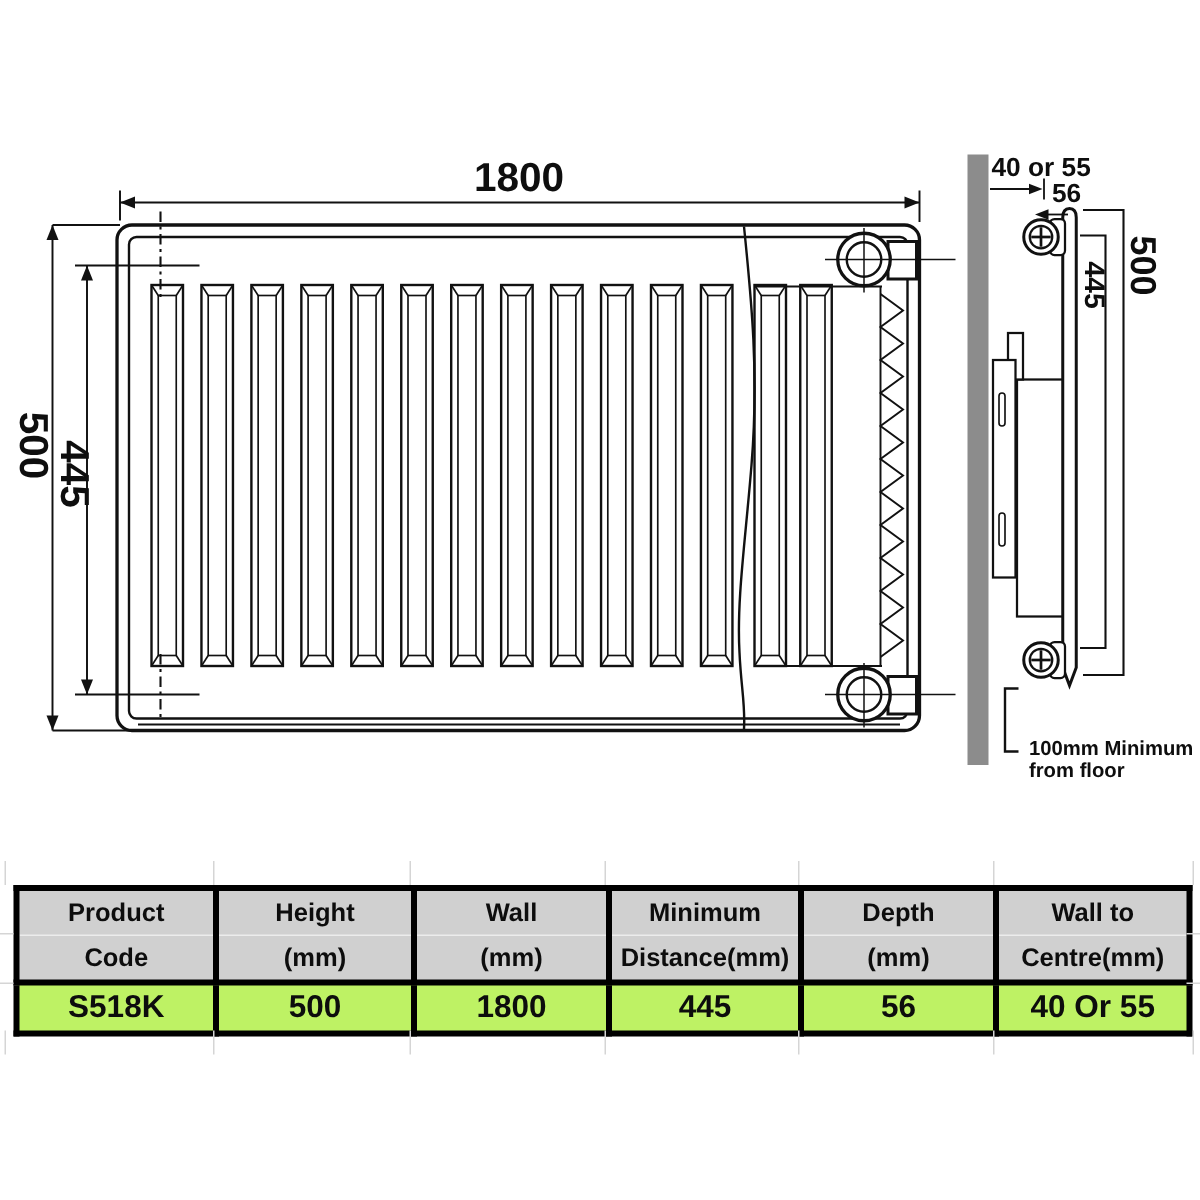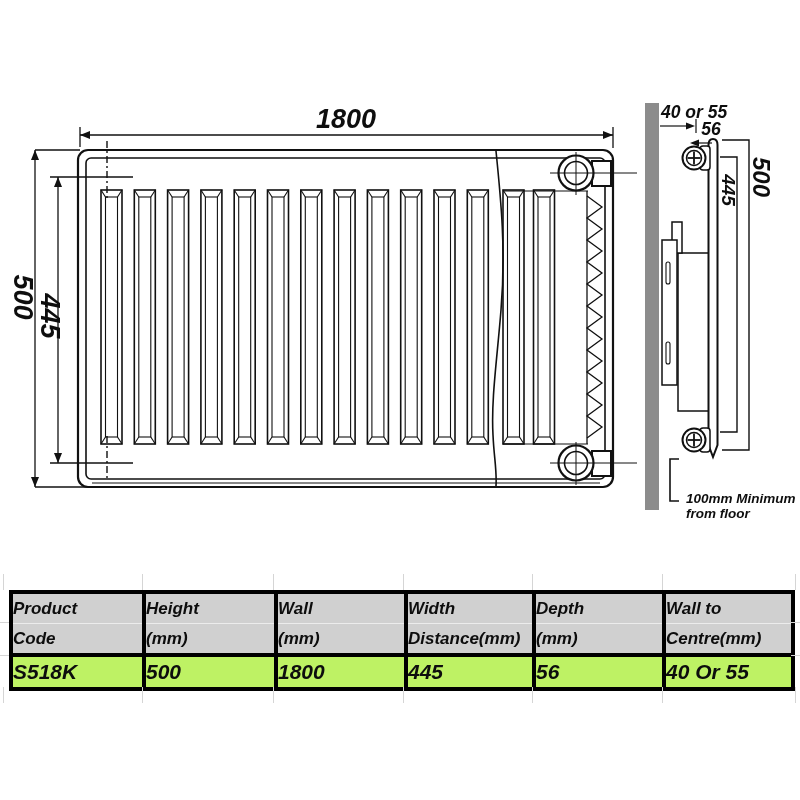--- a/index.html
+++ b/index.html
@@ -1,25 +1,25 @@
 <!DOCTYPE html>
 <html><head>
 <meta charset="utf-8">
 <style>
   html,body{margin:0;padding:0;}
   body{width:800px;height:800px;background:#ffffff;font-family:"Liberation Sans",sans-serif;position:relative;overflow:hidden;}
-  #stage{position:absolute;left:0;top:0;width:800px;height:800px;font-style:italic;}
+  #stage{position:absolute;left:0;top:0;width:800px;height:800px;}
   svg{position:absolute;left:0;top:0;}
   .lbl{position:absolute;font-weight:700;color:#0e0e0e;white-space:nowrap;transform:translate(-50%,-50%);}
   .lbl.rot{transform:translate(-50%,-50%) rotate(90deg);}
   .lbl.left{transform:translate(0,-50%);}
   .note{position:absolute;font-weight:700;color:#0e0e0e;font-size:13.5px;line-height:14.5px;white-space:nowrap;}
   
   .spec{position:absolute;left:9px;top:590px;width:782px;border-collapse:collapse;table-layout:fixed;font-weight:700;color:#0d0d0d;}
-  .spec th,.spec td{border:4px solid #000;padding:0;text-align:left;}
+  .spec th,.spec td{border:4px solid #000;padding:0;text-align:center;}
   .spec th{background:#d0d0d0;font-size:17px;font-weight:700;}
   .spec td{background:#bef264;font-size:21px;height:30px;line-height:30px;}
   .spec .h1,.spec .h2{height:29px;line-height:29px;}
   .spec .h2{border-top:1px solid rgba(255,255,255,0.6);}
   .gl{position:absolute;background:#d5d5d5;}
 </style>
 </head>
 <body>
 
 <div id="stage">
@@ -184,21 +184,21 @@
           </th>
       <th>
         <div class="h1">Height</div>
         <div class="h2">(mm)</div>
           </th>
       <th>
         <div class="h1">Wall</div>
         <div class="h2">(mm)</div>
           </th>
       <th>
-        <div class="h1">Width</div>
+        <div class="h1">Minimum</div>
         <div class="h2">Distance(mm)</div>
           </th>
       <th>
         <div class="h1">Depth</div>
         <div class="h2">(mm)</div>
           </th>
       <th>
         <div class="h1">Wall to</div>
         <div class="h2">Centre(mm)</div>
           </th>

